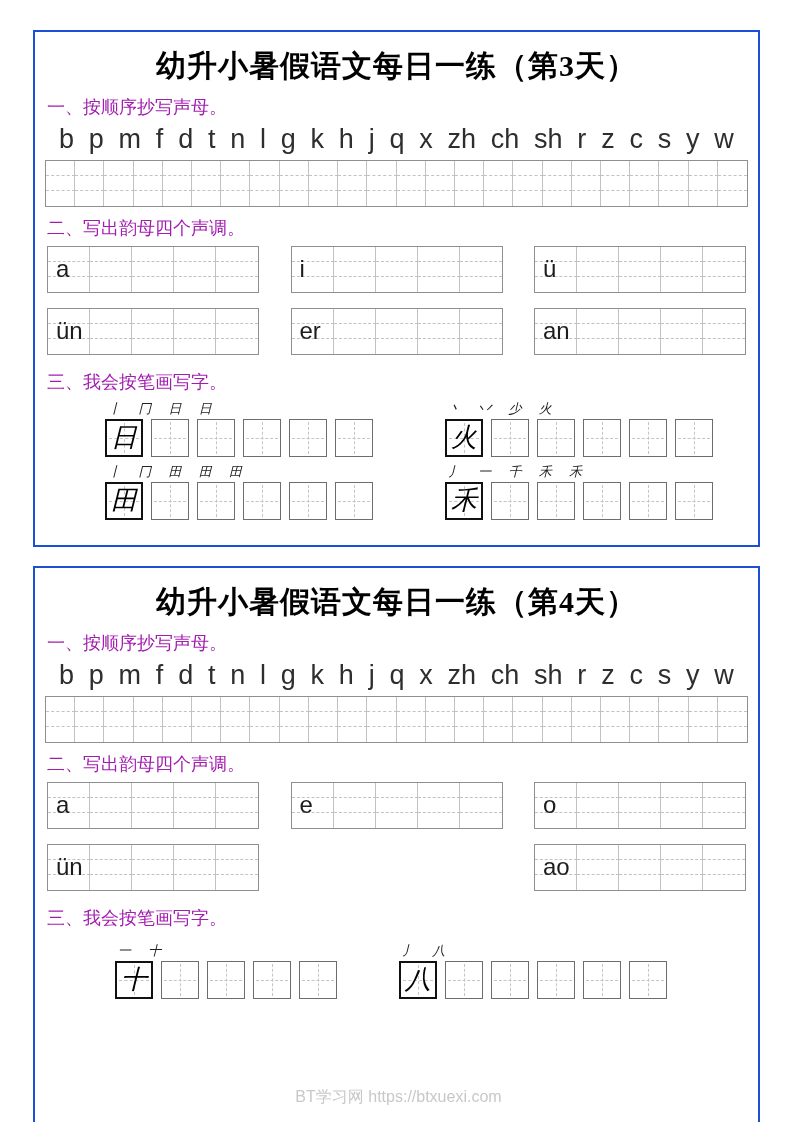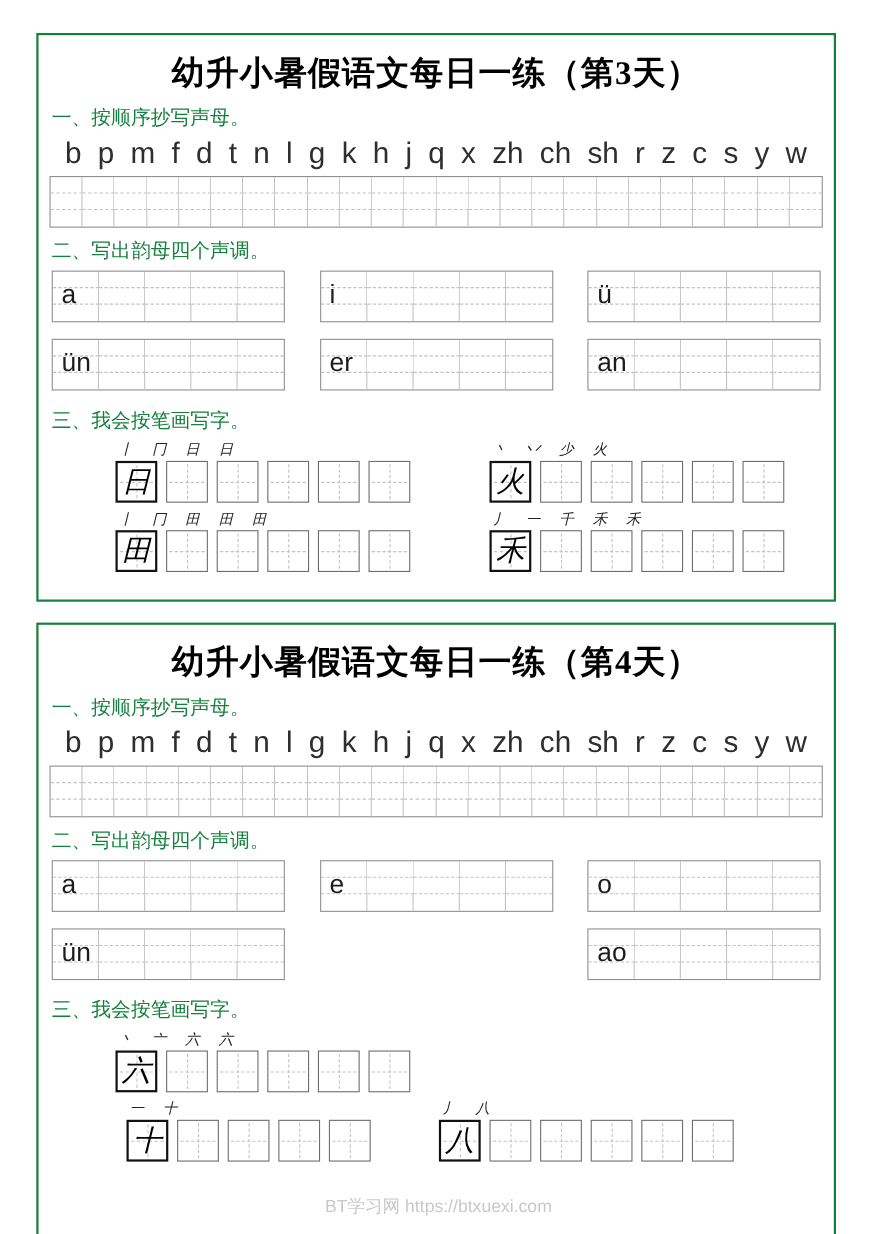--- a/index.html
+++ b/index.html
@@ -1,34 +1,34 @@
 <!DOCTYPE html>
 <html><head>
 <meta charset="utf-8">
 <style>
   * { box-sizing: border-box; margin: 0; padding: 0; }
   html, body { width: 793px; height: 1122px; background: #ffffff; }
   body { font-family: "Liberation Sans", "DejaVu Sans", sans-serif; color: #111; }
   .page { position: relative; width: 793px; height: 1122px; padding-top: 30px; }
 
   .sheet {
-    width: 727px; margin: 0 auto; border: 2px solid #15803d;
+    width: 727px; margin: 0 auto; border: 2px solid #1d4ed8;
     padding: 8px 8px 10px; background: #fff; overflow: hidden;
   }
   #sections .sheet:nth-child(1) { height: 517px; }
   #sections .sheet:nth-child(2) { height: 656px; margin-top: 19px; }
 
   .sheet-title {
     font-family: "Liberation Serif", "DejaVu Serif", serif;
     font-weight: 700; font-size: 30px; text-align: center;
     margin: 6px 0 8px; letter-spacing: 1px; color: #000;
   }
   .part-heading {
     font-family: "Liberation Serif", "DejaVu Serif", serif;
-    font-size: 18px; margin: 6px 4px; color: #15803d;
+    font-size: 18px; margin: 6px 4px; color: #a21caf;
   }
 
   .initials-row {
     display: flex; justify-content: space-between; align-items: flex-end;
     margin: 0 16px 5px; font-size: 27px; color: #2e2e2e; line-height: 1.1;
   }
 
   .copy-grid { margin: 0 2px 9px; }
 
   .py-grid { display: grid; border: 1px solid #8f8f8f; background: #fff; }
@@ -572,33 +572,20 @@
                 <div class="py-cell last-row"></div>
                 <div class="py-cell last-col last-row"></div>
               </div>
               <span class="tone-letter">ao</span>
             </div>
           </div>
         </div>
         <div class="part-heading">三、我会按笔画写字。</div>
         <div class="hanzi-part">
           <div class="hanzi-row">
-            <div class="hanzi-group">
-              <div class="strokes">丶 亠 六 六</div>
-              <div class="box-row">
-                <div class="tz-box char">
-                  <span class="tz-char">六</span>
-                </div>
-                <div class="tz-box"></div>
-                <div class="tz-box"></div>
-                <div class="tz-box"></div>
-                <div class="tz-box"></div>
-                <div class="tz-box"></div>
-              </div>
-            </div>
           </div>
           <div class="hanzi-row">
             <div class="hanzi-group right">
               <div class="strokes">一 十</div>
               <div class="box-row">
                 <div class="tz-box char">
                   <span class="tz-char">十</span>
                 </div>
                 <div class="tz-box"></div>
                 <div class="tz-box"></div>

